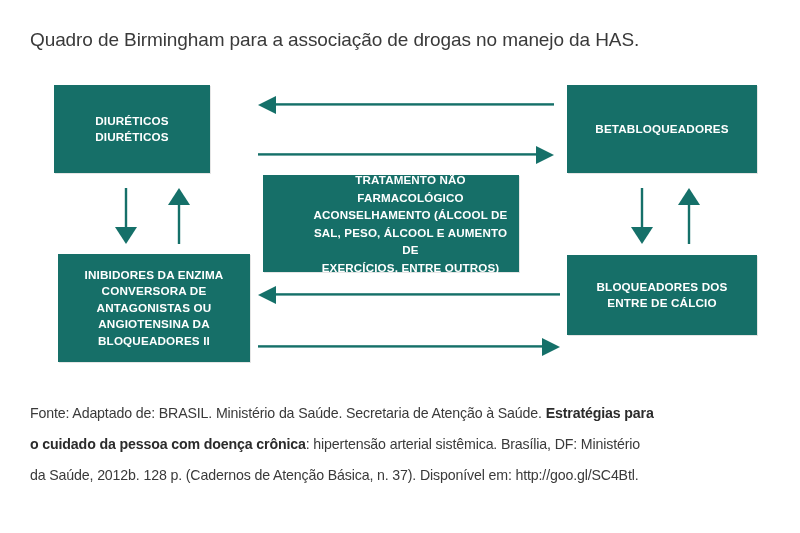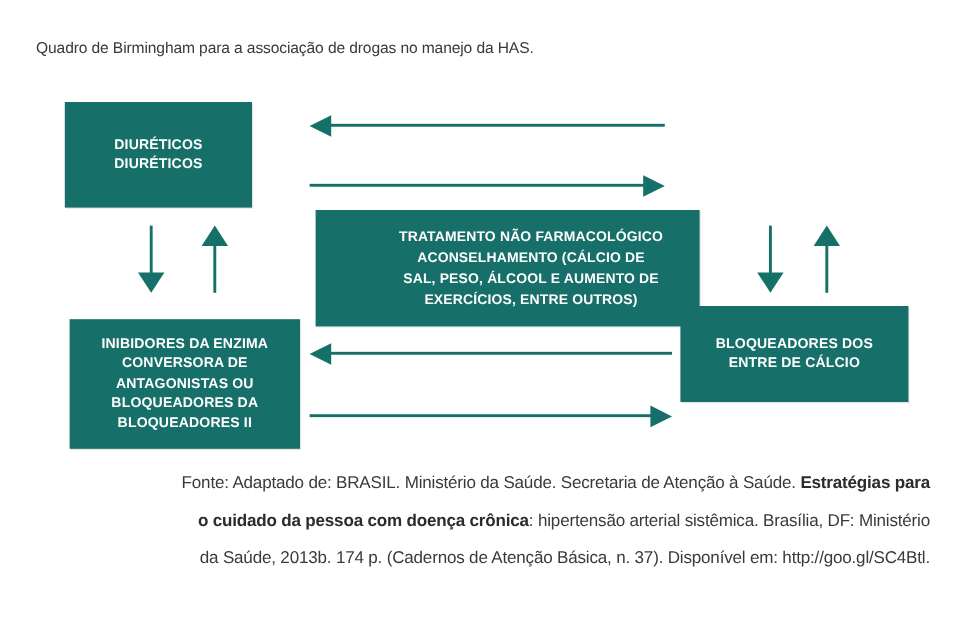--- a/index.html
+++ b/index.html
@@ -23,21 +23,21 @@
     height: 533px;
     background: #ffffff;
   }
 
   
   .fig-title {
     position: absolute;
     left: 30px;
     top: 30px;
     width: 740px;
-    font-size: 13px;
+    font-size: 19px;
     line-height: 20px;
     color: #3a3a3a;
     letter-spacing: -0.1px;
   }
 
   
   .diagram {
     position: absolute;
     left: 0;
     top: 70px;
@@ -57,23 +57,23 @@
     align-items: center;
     justify-content: center;
     text-align: center;
     box-sizing: border-box;
     padding: 4px 8px;
     box-shadow: 1px 1px 0 rgba(0,0,0,0.10);
   }
 
   #box-diureticos        { left: 54px;  top: 15px;  width: 156px; height: 88px; text-align: right; }
   #box-betabloqueadores  { left: 567px; top: 15px;  width: 190px; height: 88px; }
-  #box-tratamento        { left: 263px; top: 105px; width: 320px; height: 97px;
+  #box-tratamento        { left: 263px; top: 105px; width: 256px; height: 97px;
                             font-size: 11.6px; line-height: 17.5px; padding-left: 47px; }
-  #box-inibidores        { left: 58px;  top: 184px; width: 192px; height: 108px; margin-top: 12px; }
+  #box-inibidores        { left: 58px;  top: 184px; width: 192px; height: 108px; }
   #box-bloqueadores      { left: 567px; top: 185px; width: 190px; height: 80px; }
 
   
   .arrow {
     position: absolute;
   }
   .arrow svg { display: block; overflow: visible; }
 
   
   #arrow-top-left     { left: 258px; top: 26px; }
@@ -84,63 +84,65 @@
   
   #arrow-left-down  { left: 112px; top: 118px; }
   #arrow-left-up    { left: 165px; top: 118px; }
   #arrow-right-down { left: 628px; top: 118px; }
   #arrow-right-up   { left: 675px; top: 118px; }
 
   
   .source {
     position: absolute;
     left: 30px;
-    top: 388px;
+    top: 398px;
     width: 745px;
     font-size: 14.2px;
     line-height: 31px;
     color: #3a3a3a;
     letter-spacing: -0.15px;
-    text-align: right;
   }
   .source b { font-weight: bold; color: #2b2b2b; }
   .source .line { display: block; white-space: nowrap; }
 </style>
 </head>
 <body>
 
 <div id="page">
 
   <div class="fig-title">Quadro de Birmingham para a associação de drogas no manejo da HAS.</div>
 
   <div class="diagram">
 
     <div class="box" id="box-diureticos">
       <span>
         <span>DIURÉTICOS</span><br>
         <span>DIURÉTICOS</span>
       </span>
     </div>
 
+    <div class="box" id="box-betabloqueadores">
+      <span>BETABLOQUEADORES</span>
+    </div>
 
     <div class="box" id="box-tratamento">
       <span>
         <span>TRATAMENTO NÃO FARMACOLÓGICO</span><br>
-        <span>ACONSELHAMENTO (CÁLCIO DE</span><br>
+        <span>ACONSELHAMENTO (ÁLCOOL DE</span><br>
         <span>SAL, PESO, ÁLCOOL E AUMENTO DE</span><br>
         <span>EXERCÍCIOS, ENTRE OUTROS)</span>
       </span>
     </div>
 
     <div class="box" id="box-inibidores">
       <span>
         <span>INIBIDORES DA ENZIMA</span><br>
         <span>CONVERSORA DE</span><br>
         <span>ANTAGONISTAS OU</span><br>
-        <span>BLOQUEADORES DA</span><br>
+        <span>ANGIOTENSINA DA</span><br>
         <span>BLOQUEADORES II</span>
       </span>
     </div>
 
     <div class="box" id="box-bloqueadores">
       <span>
         <span>BLOQUEADORES DOS</span><br>
         <span>ENTRE DE CÁLCIO</span>
       </span>
     </div>
@@ -199,16 +201,16 @@
         <polygon points="14,0 3,17 25,17" fill="#157069"></polygon>
         <rect x="12.8" y="12" width="2.4" height="44" fill="#157069"></rect>
       </svg>
     </div>
 
   </div>
 
   <div class="source">
     <span class="line"><span>Fonte: Adaptado de: BRASIL. Ministério da Saúde. Secretaria de Atenção à Saúde. </span><b>Estratégias para</b></span>
     <span class="line"><b>o cuidado da pessoa com doença crônica</b><span>: hipertensão arterial sistêmica. Brasília, DF: Ministério</span></span>
-    <span class="line">da Saúde, 2013b. 174 p. (Cadernos de Atenção Básica, n. 37). Disponível em: http://goo.gl/SC4Btl.</span>
+    <span class="line">da Saúde, 2012b. 128 p. (Cadernos de Atenção Básica, n. 37). Disponível em: http://goo.gl/SC4Btl.</span>
   </div>
 
 </div>
 
 </body></html>

